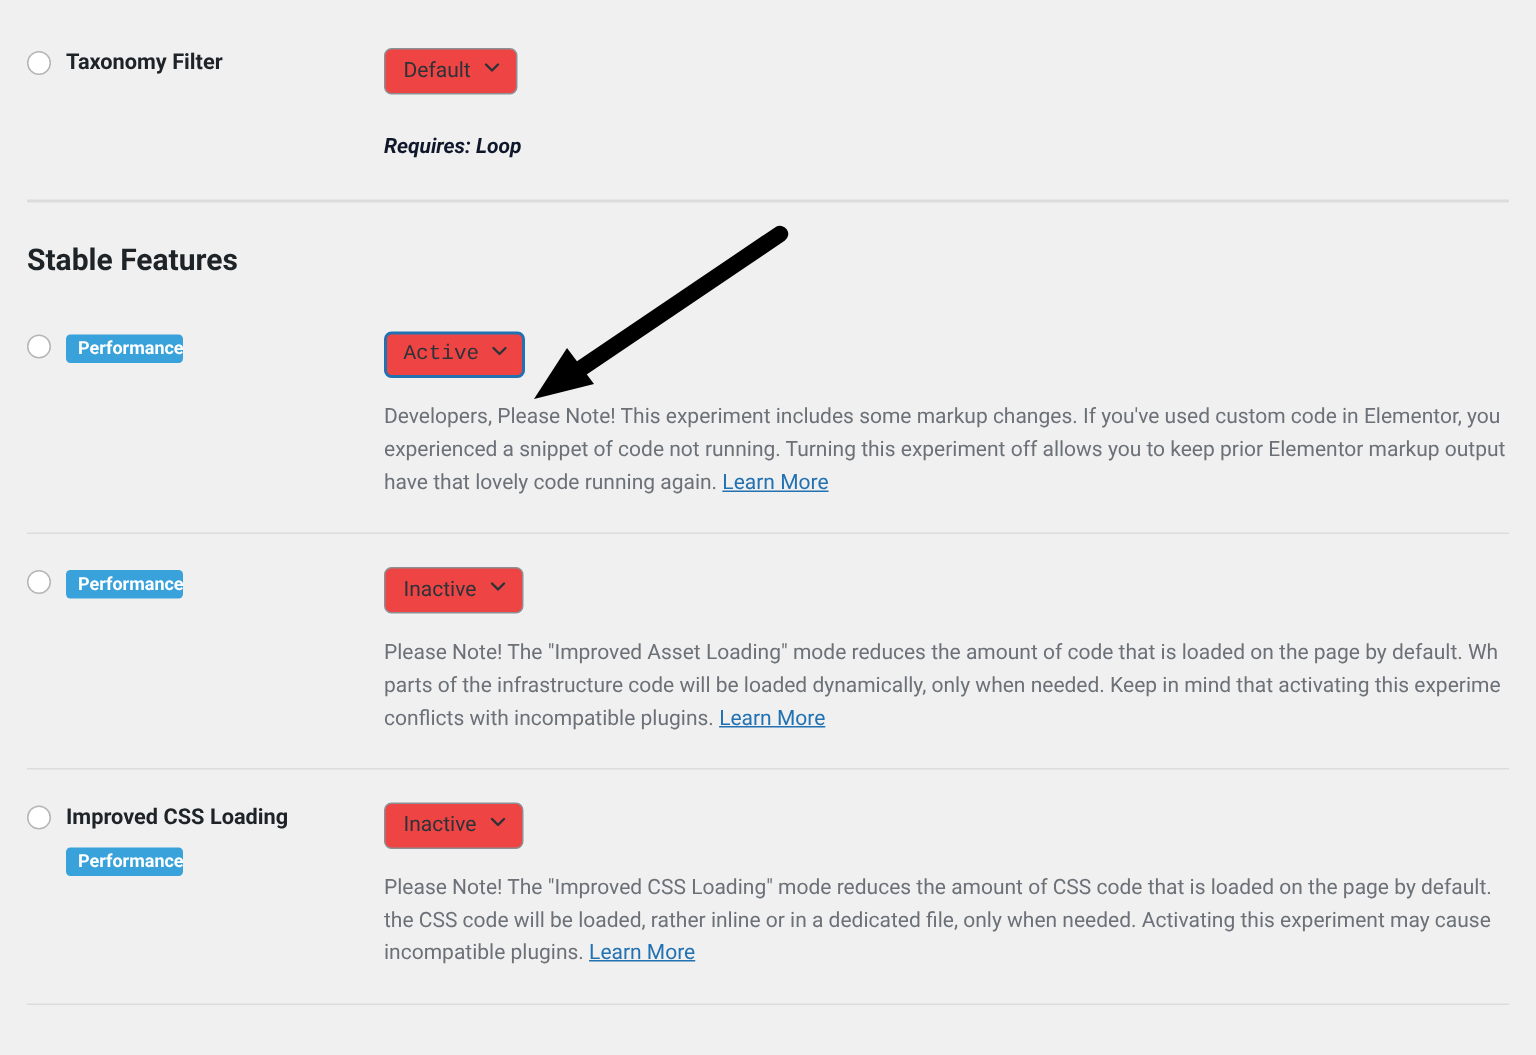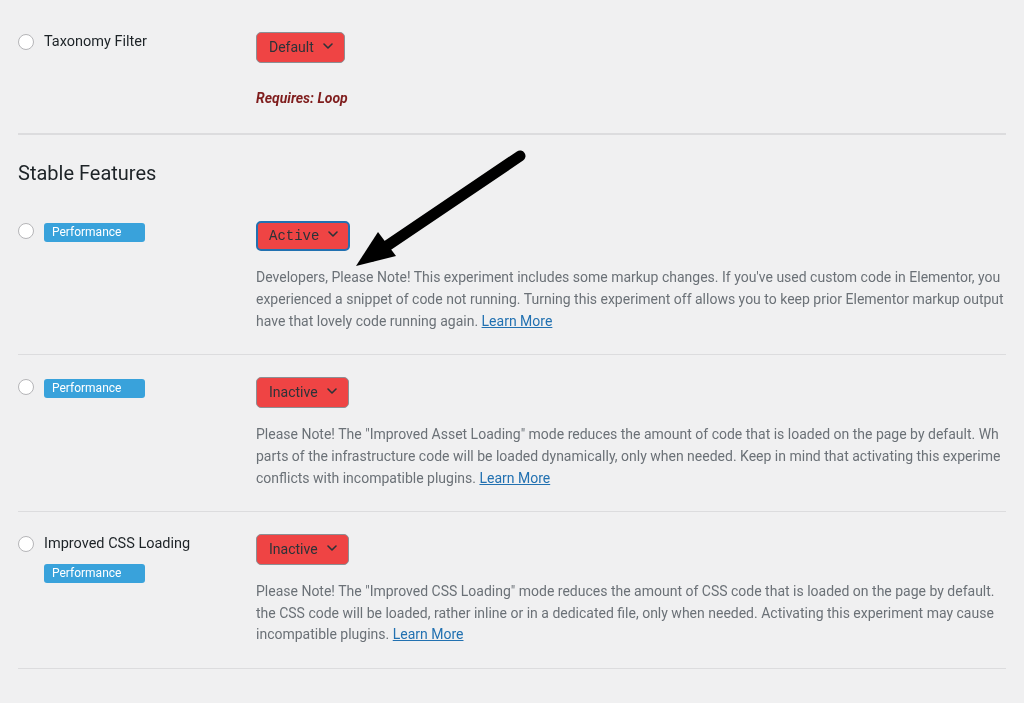--- a/index.html
+++ b/index.html
@@ -28,38 +28,38 @@
   .radio {
     width:16px; height:16px; flex:0 0 16px;
     border:1.6px solid #b5b5b8;
     border-radius:50%;
     background:#fff;
     margin-right:10px;
     margin-top:2px;
   }
   .label-text { flex:1; }
   .feature-label {
-    font-weight:400;
+    font-weight:700;
     font-size:14.5px;
     color:#1d2327;
     margin-bottom:8px;
     line-height:1.35;
   }
   .highlight {
     background:#fbb36e;
     padding:0 1px;
   }
   .badge {
     display:inline-block;
     color:#fff;
     font-size:12px;
-    padding:2px 24px 3px 8px;
+    padding:2px 0 3px 8px;
     border-radius:3px;
     background:#39a2db;
-    font-weight:400;
+    font-weight:700;
   }
   .body-col {
     flex:1;
   }
   .select {
     display:inline-flex;
     align-items:center;
     border:1px solid #8c8f94;
     border-radius:5px;
     background:#ef4444;
@@ -85,25 +85,25 @@
     line-height:1.55;
   }
   .desc a { color:#2271b1; text-decoration:underline; cursor:pointer; }
   .meta {
     font-style:italic;
     font-weight:700;
     font-size:14px;
     line-height:1.7;
     margin-top:8px;
   }
-  .meta .req { color:#7f1d1d; }
+  .meta .req { color:#0f172a; }
   .meta .stat { color:#555a60; }
   .section-heading {
     font-size:20px;
-    font-weight:400;
+    font-weight:700;
     color:#1d2327;
     padding:26px 0 14px 0;
     border-top:1px solid #dcdcde;
   }
   
   .arrow-annot {
     position:absolute;
     left:350px;
     top:148px;
     pointer-events:none;

